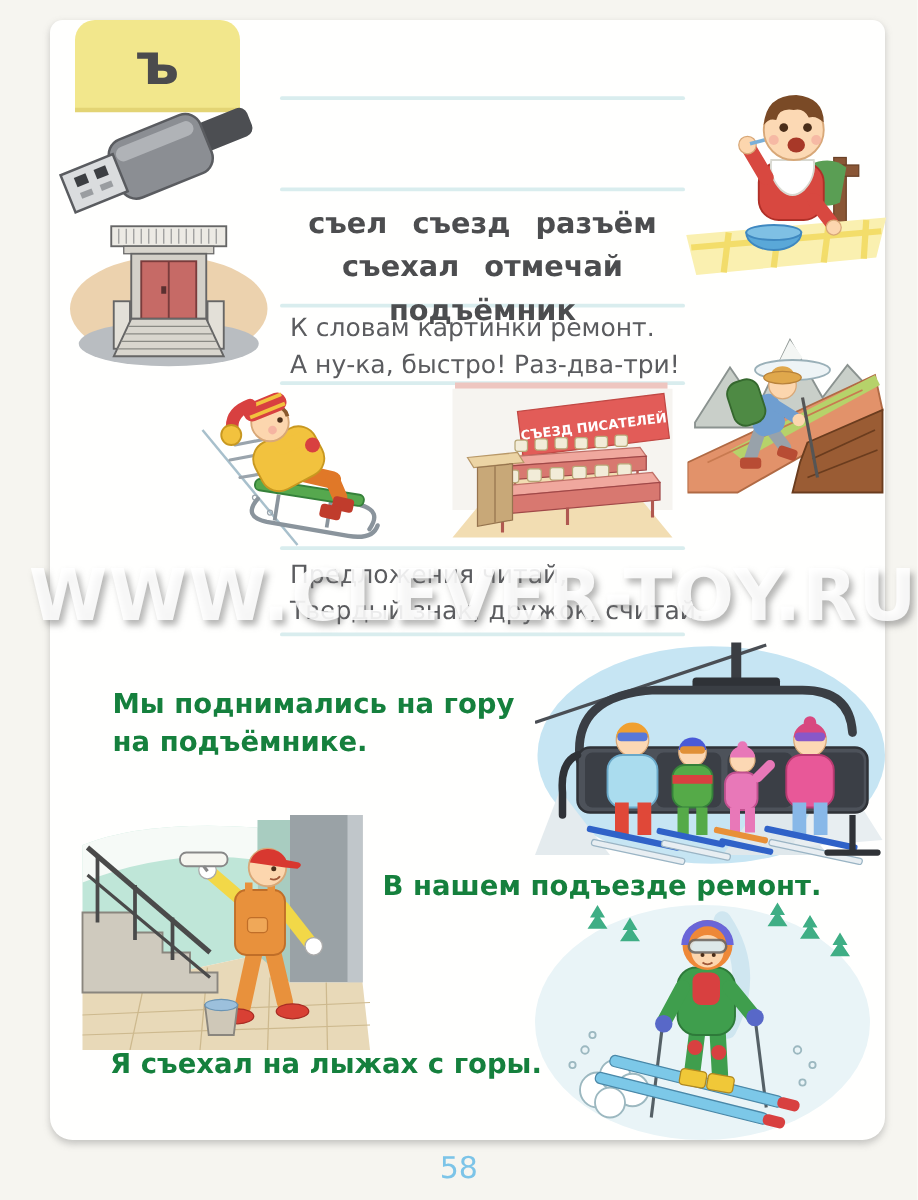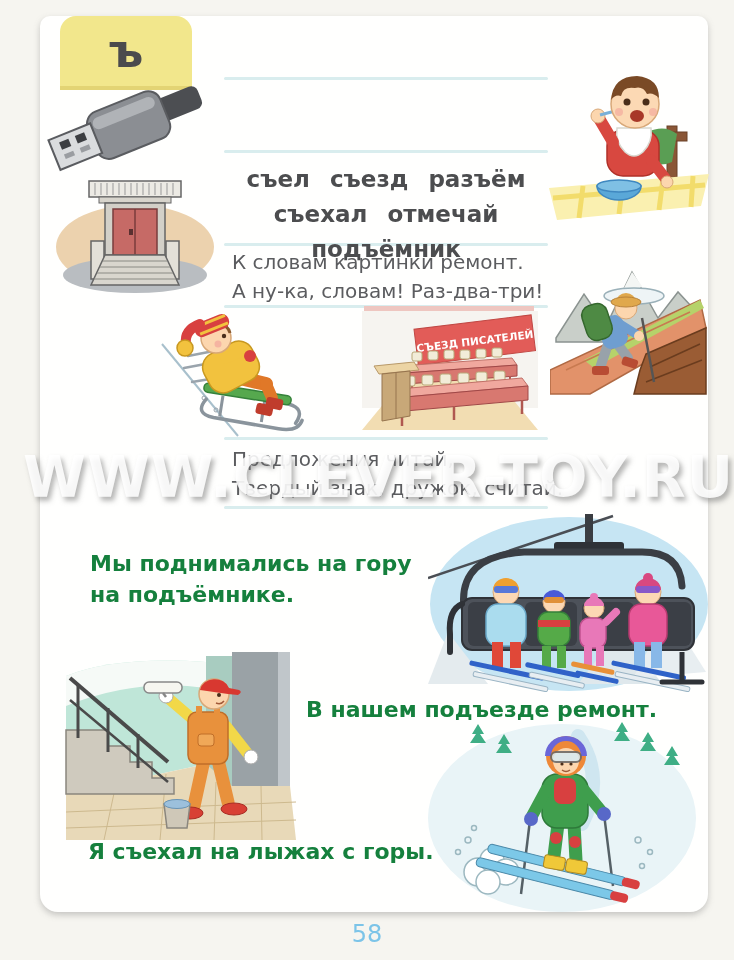--- a/index.html
+++ b/index.html
@@ -40,21 +40,21 @@
   <div class="sep" style="top:506px"></div>
 
 
   <div class="bold-words">
     <div>съел съезд разъём</div>
     <div>съехал отмечай подъёмник</div>
   </div>
 
   <div class="poem" style="left:232px;top:248px">
     <div>К словам картинки ремонт.</div>
-    <div>А ну-ка, словам! Раз-два-три!</div>
+    <div>А ну-ка, быстро! Раз-два-три!</div>
   </div>
 
   <div class="poem" style="left:232px;top:445px">
     <div>Предложения читай,</div>
     <div>Твердый знак, дружок, считай.</div>
   </div>
 
   <div class="sentence" style="left:90px;top:548px;width:360px">
     <div>Мы поднимались на гору</div>
     <div>на подъёмнике.</div>

